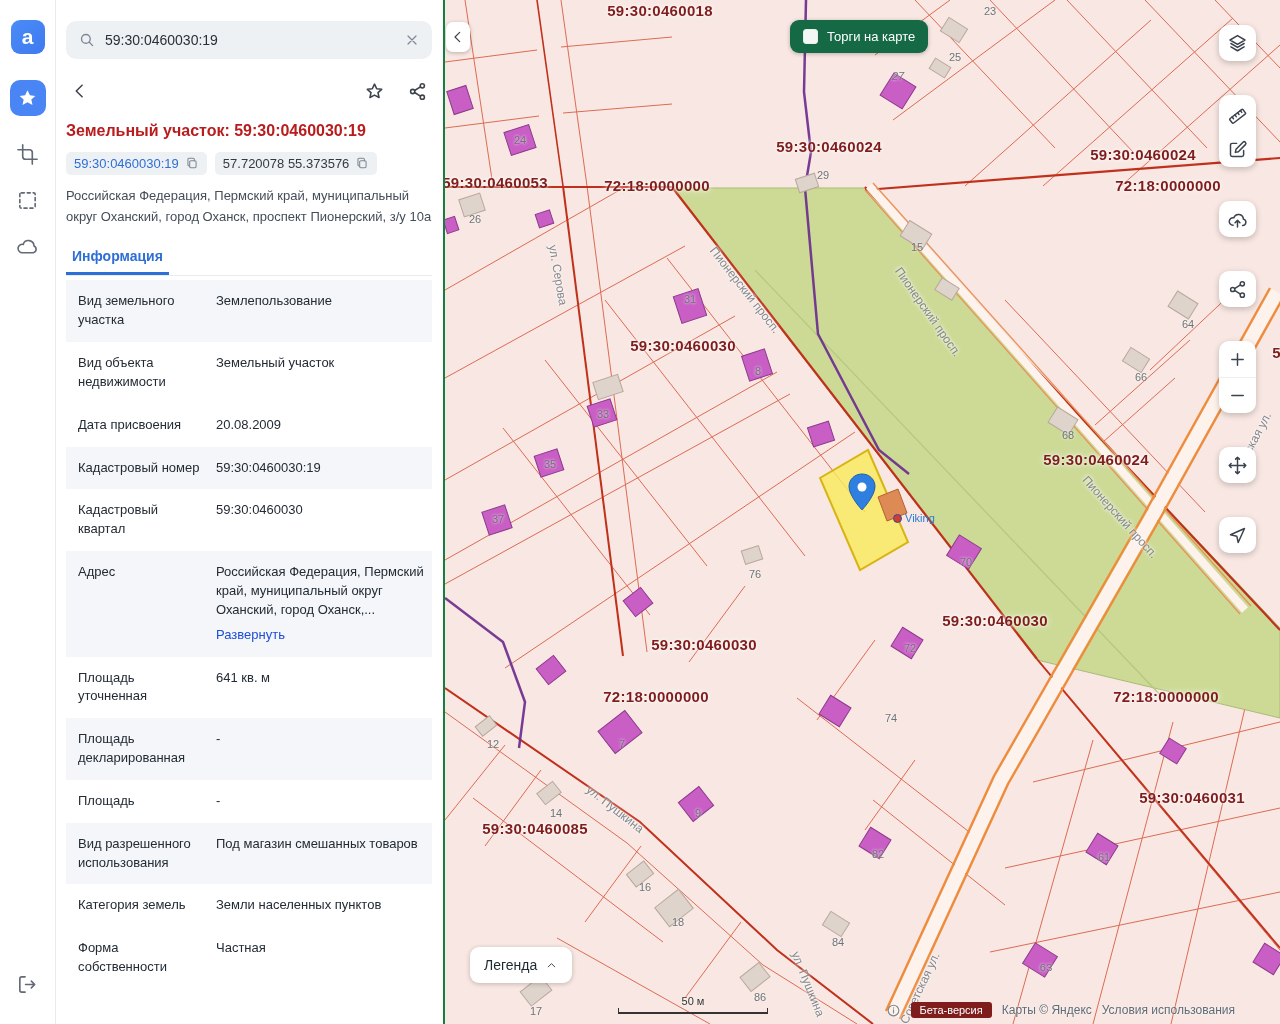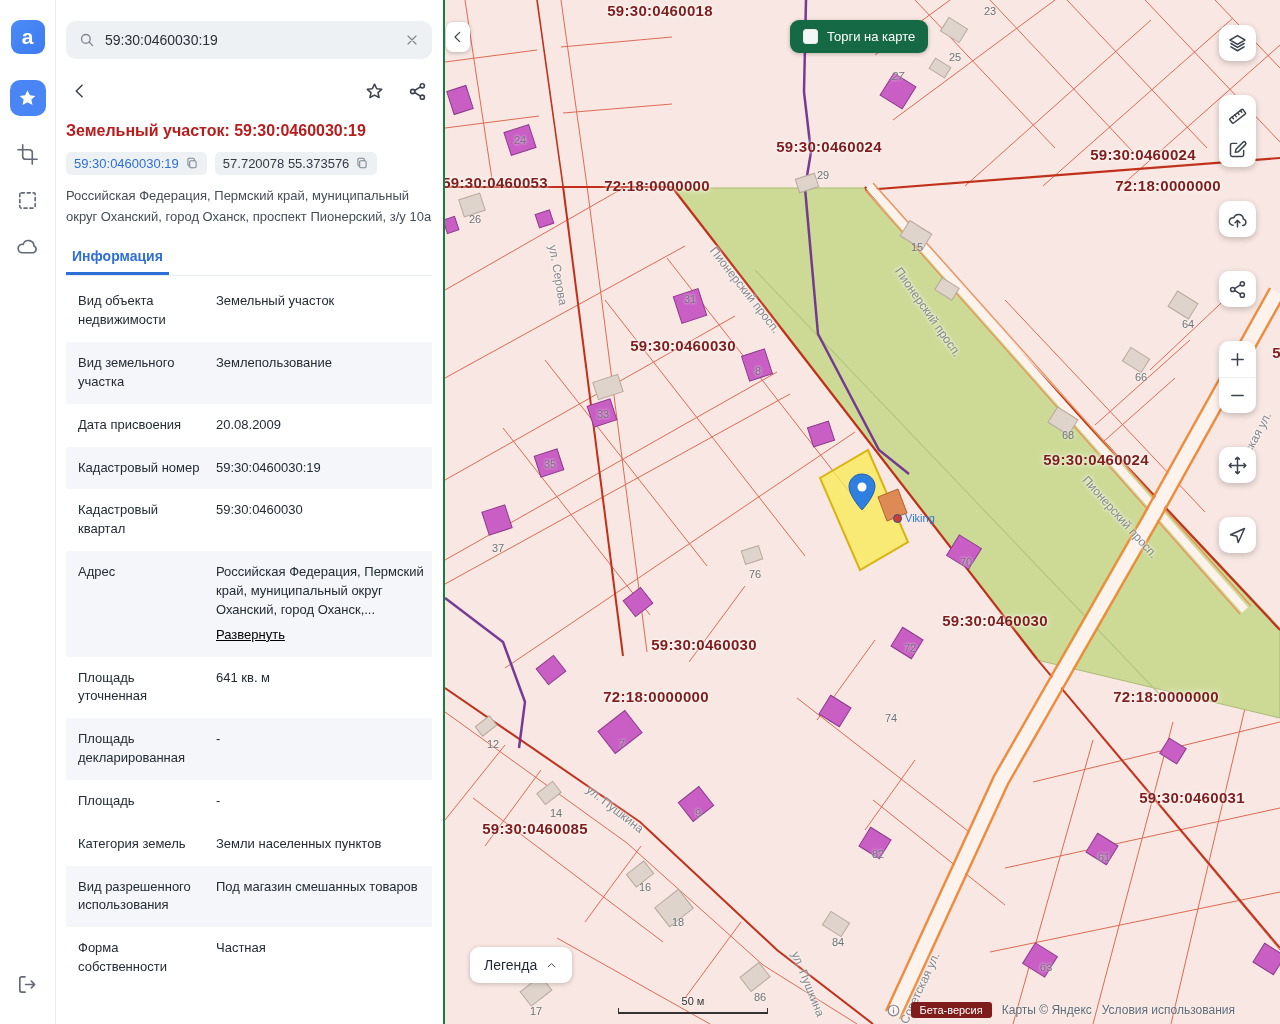--- a/index.html
+++ b/index.html
@@ -43,21 +43,21 @@
   .address { margin-top:11px; font-size:13px; color:#444d58; line-height:1.6; }
   .tabbar { margin-top:14px; border-bottom:1px solid #e8ebef; }
   .tab { display:inline-block; padding:7px 6px 8px; font-size:14px; font-weight:bold;
     color:#2d6fd6; border-bottom:3px solid #2d6fd6; cursor:pointer; }
   .info-table { margin-top:4px; }
   .info-row { display:grid; grid-template-columns:128px 1fr; column-gap:10px;
     padding:12px 6px 12px 12px; font-size:13px; line-height:1.45; }
   .info-row.alt { background:#f4f6f9; }
   .info-row .lbl { color:#232b34; }
   .info-row .val { color:#232b34; }
-  .expand { display:block; margin-top:6px; color:#000000; text-decoration:underline;
+  .expand { display:block; margin-top:6px; color:#1d4ed8; 
     cursor:pointer; font-size:13px; }
 
   
   #map { position:relative; flex:1; overflow:hidden; background:#f8e7e2; }
   #map-svg { position:absolute; left:0; top:0; }
   #map-labels { position:absolute; inset:0; pointer-events:none; }
   .map-quarter { position:absolute; transform:translate(-50%,-50%); white-space:nowrap;
     font-size:15px; font-weight:bold; letter-spacing:.3px; color:#7f1d1d;
     text-shadow:0 0 3px rgba(255,255,255,.95),0 0 7px rgba(255,255,255,.85); }
   .map-street { position:absolute; white-space:nowrap; font-size:12px; color:#84878c;
@@ -201,29 +201,29 @@
       </div>
     </div>
 
     <p class="address">Российская Федерация, Пермский край, муниципальный округ Оханский, город Оханск, проспект Пионерский, з/у 10а</p>
 
     <div class="tabbar">
       <span class="tab">Информация</span>
     </div>
 
     <div class="info-table">
-        <div class="info-row">
-          <div class="lbl">Вид объекта недвижимости</div>
-          <div class="val">Земельный участок</div>
-        </div>
         <div class="info-row alt">
           <div class="lbl">Вид земельного участка</div>
           <div class="val">Землепользование</div>
         </div>
         <div class="info-row">
+          <div class="lbl">Вид объекта недвижимости</div>
+          <div class="val">Земельный участок</div>
+        </div>
+        <div class="info-row">
           <div class="lbl">Дата присвоения</div>
           <div class="val">20.08.2009</div>
         </div>
         <div class="info-row alt">
           <div class="lbl">Кадастровый номер</div>
           <div class="val">59:30:0460030:19</div>
         </div>
         <div class="info-row">
           <div class="lbl">Кадастровый квартал</div>
           <div class="val">59:30:0460030</div>
@@ -237,27 +237,27 @@
           <div class="val">641 кв. м</div>
         </div>
         <div class="info-row alt">
           <div class="lbl">Площадь декларированная</div>
           <div class="val">-</div>
         </div>
         <div class="info-row">
           <div class="lbl">Площадь</div>
           <div class="val">-</div>
         </div>
-        <div class="info-row">
-          <div class="lbl">Категория земель</div>
-          <div class="val">Земли населенных пунктов</div>
-        </div>
         <div class="info-row alt">
           <div class="lbl">Вид разрешенного использования</div>
           <div class="val">Под магазин смешанных товаров</div>
+        </div>
+        <div class="info-row">
+          <div class="lbl">Категория земель</div>
+          <div class="val">Земли населенных пунктов</div>
         </div>
         <div class="info-row">
           <div class="lbl">Форма собственности</div>
           <div class="val">Частная</div>
         </div>
       </div>
   </aside>
 
   <main id="map">
     <svg id="map-svg" width="835" height="1024" viewBox="0 0 835 1024">
@@ -432,21 +432,21 @@
         <span class="map-pnum" style="left: 510px; top: 57px;">25</span>
         <span class="map-pnum" style="left: 453px; top: 76px; font-style: italic;">27</span>
         <span class="map-pnum" style="left: 378px; top: 175px;">29</span>
         <span class="map-pnum" style="left: 75px; top: 140px;">24</span>
         <span class="map-pnum" style="left: 30px; top: 219px;">26</span>
         <span class="map-pnum" style="left: 245px; top: 299px;">31</span>
         <span class="map-pnum" style="left: 472px; top: 247px;">15</span>
         <span class="map-pnum" style="left: 158px; top: 414px;">33</span>
         <span class="map-pnum" style="left: 313px; top: 371px;">8</span>
         <span class="map-pnum" style="left: 105px; top: 464px;">35</span>
-        <span class="map-pnum" style="left: 53px; top: 519px; margin-top: 29px;">37</span>
+        <span class="map-pnum" style="left: 53px; top: 519px;">37</span>
         <span class="map-pnum" style="left: 743px; top: 324px;">64</span>
         <span class="map-pnum" style="left: 696px; top: 377px;">66</span>
         <span class="map-pnum" style="left: 623px; top: 435px;">68</span>
         <span class="map-pnum" style="left: 521px; top: 562px;">70</span>
         <span class="map-pnum" style="left: 310px; top: 574px;">76</span>
         <span class="map-pnum" style="left: 465px; top: 648px;">72</span>
         <span class="map-pnum" style="left: 406px; top: 718px; margin-left: 40px;">74</span>
         <span class="map-pnum" style="left: 48px; top: 744px;">12</span>
         <span class="map-pnum" style="left: 177px; top: 744px;">7</span>
         <span class="map-pnum" style="left: 111px; top: 813px;">14</span>

